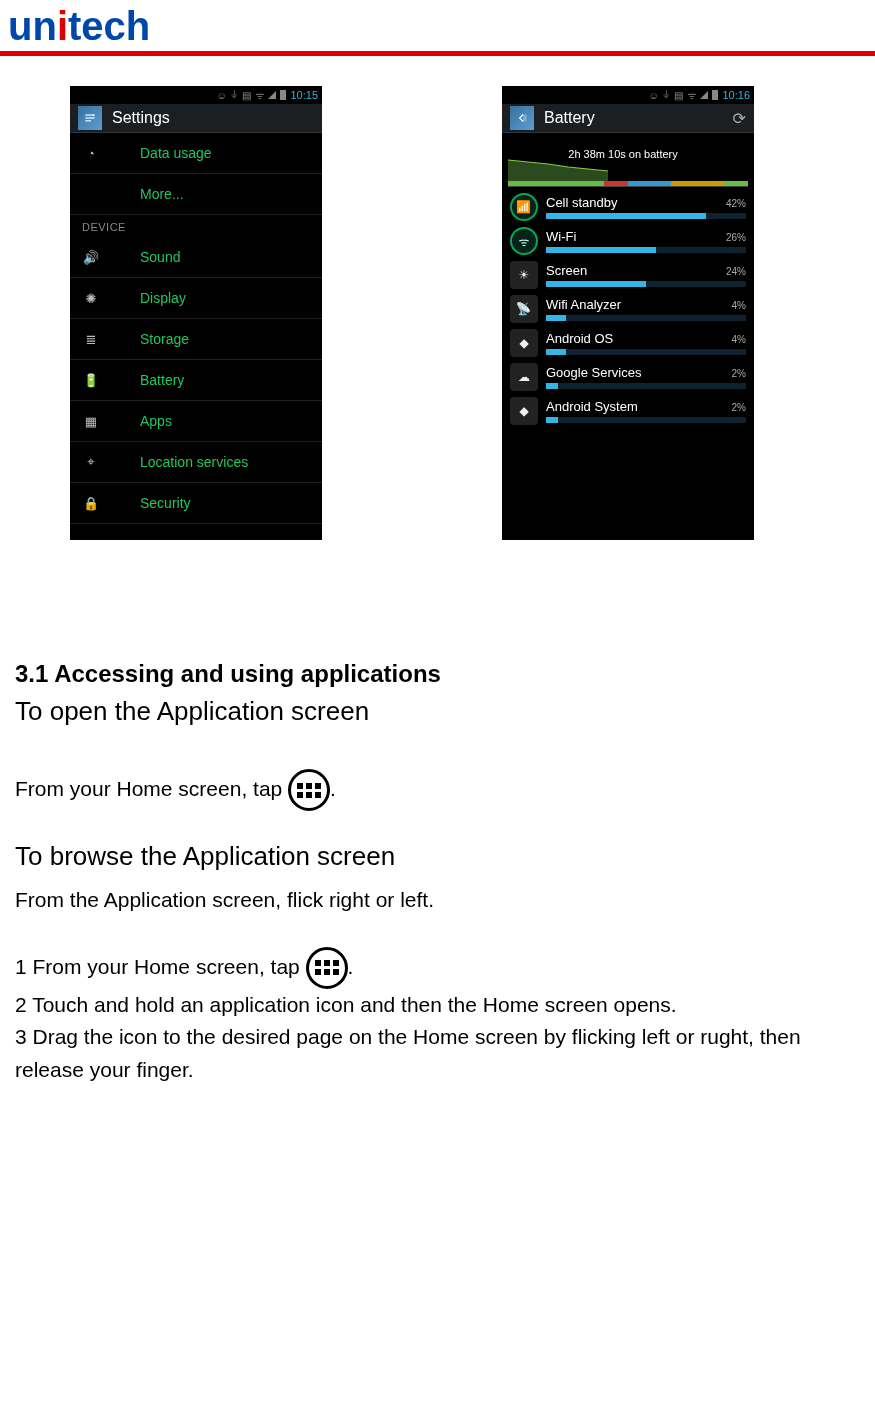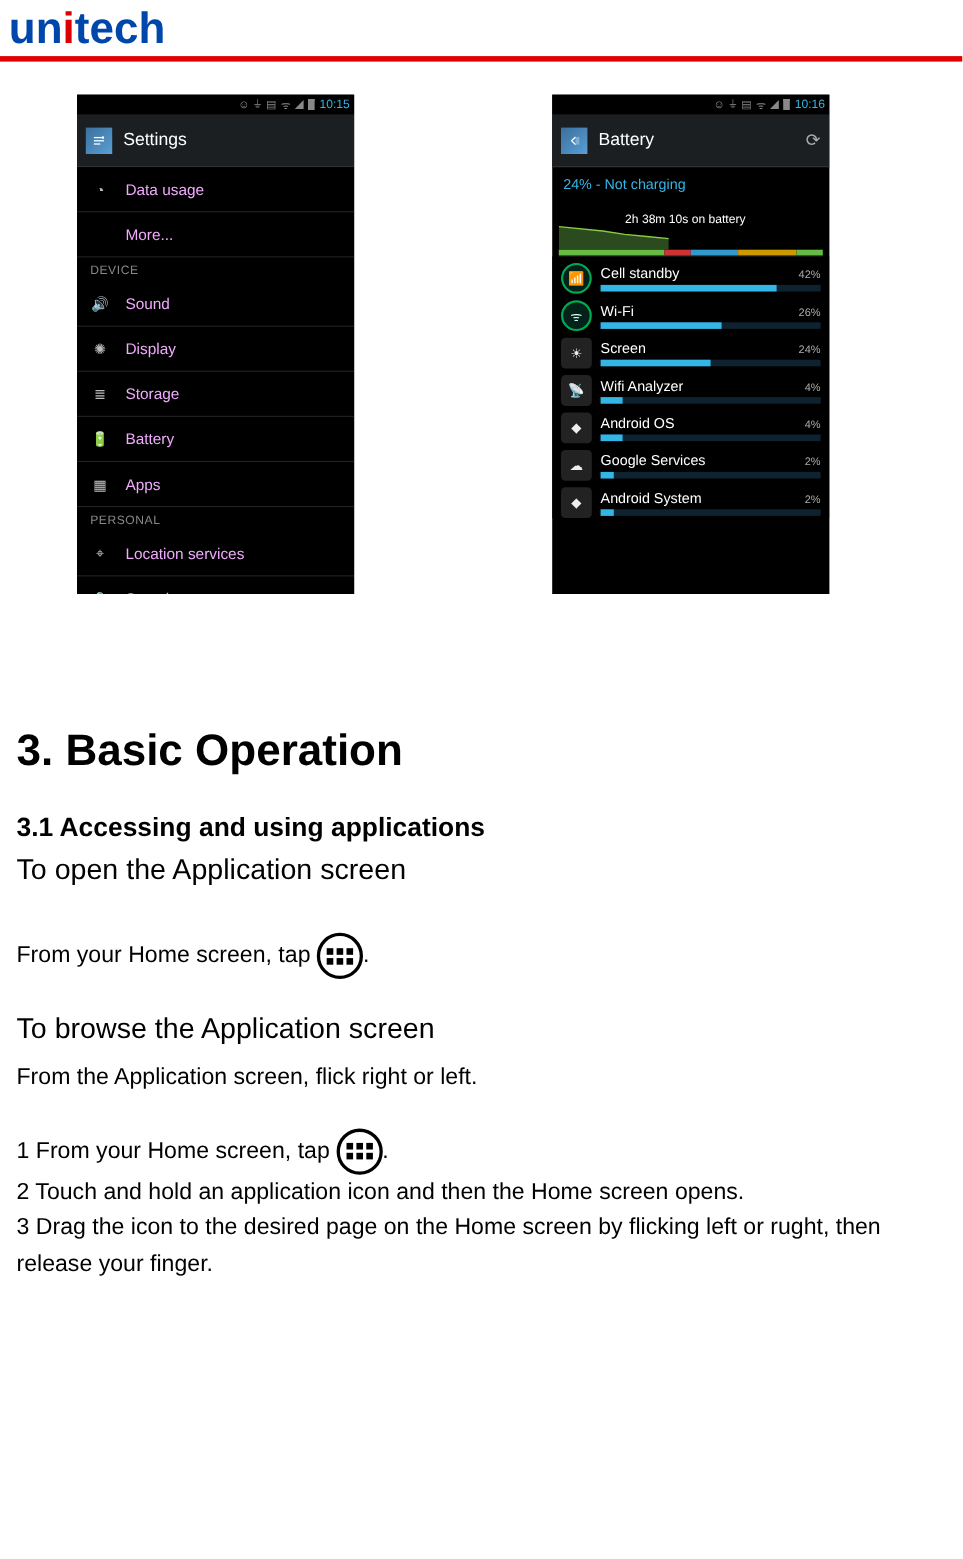--- a/index.html
+++ b/index.html
@@ -7,30 +7,30 @@
   .header { padding: 4px 8px 0 8px; }
   .logo { font-size: 40px; font-weight: bold; color: #0047ab; }
   .logo .dot { color: #d00; }
   .red-rule { height: 5px; background: #e00000; margin-top: 2px; }
   .shots { display: flex; gap: 180px; padding: 30px 0 0 70px; }
   .phone { width: 252px; height: 454px; background: #000; position: relative; font-family: "Segoe UI", Arial, sans-serif; overflow:hidden; }
   .statusbar { height: 18px; background: #000; color: #33b5e5; font-size: 11px; display: flex; justify-content: flex-end; align-items: center; gap: 4px; padding-right: 4px; }
   .statusbar .sig { width:0;height:0;border-left:8px solid transparent;border-bottom:8px solid #888; }
   .statusbar .batt-ic { width:6px;height:10px;background:#888;border-top:2px solid #888; position:relative; }
   .statusbar .icn { color:#888; font-size:10px; }
-  .appbar { height: 48px; background: #1b1f22; display: flex; align-items: center; gap: 10px; padding: 0 8px; border-bottom:1px solid #333; }
+  .appbar { height: 29px; background: #1b1f22; display: flex; align-items: center; gap: 10px; padding: 0 8px; border-bottom:1px solid #333; }
   .appbar .bk-ic { width: 24px; height: 24px; background: linear-gradient(135deg,#3a6f9b,#5a9fd6); display:flex;align-items:center;justify-content:center; }
   .appbar .bk-ic svg { width:14px;height:14px; }
   .appbar-title { color: #fff; font-size: 16px; flex:1; }
   .refresh-ic { color:#aaa; font-size:16px; }
   .list { background:#000; color:#eee; }
   .section-hdr { color:#888; font-size:11px; padding:6px 12px 4px 12px; letter-spacing:0.5px; }
   .row { display:flex; align-items:center; gap:14px; padding:12px 12px; border-bottom:1px solid #222; }
   .row .ic { width:18px; text-align:center; color:#bbb; font-size:13px; }
-  .row .lbl { color:#f0abfc; font-size:14px; }
+  .row .lbl { color:#22c55e; font-size:14px;margin-left:26px; }
   
   .batt-head { color:#33b5e5; font-size:13px; padding:8px 10px 4px 10px; }
   .chart { height:54px; position:relative; margin:0 6px; border-bottom:1px solid #444; }
   .chart-line { position:absolute; left:0;right:0;bottom:5px; height:42px; }
   .chart-caption { position:absolute; bottom:26px; left:0;right:10px; text-align:center; color:#fff; font-size:11px; }
   .chart-bars { position:absolute; left:0;right:0; bottom:0; height:5px; display:flex; }
   .chart-bars div { height:100%; }
   .use-row { display:flex; align-items:center; gap:8px; padding:6px 8px 0 8px; }
   .use-row .app-ic { width:28px;height:28px; background:#05221a; border-radius:50%; border:2px solid #0a5; display:flex;align-items:center;justify-content:center; font-size:12px; color:#cfe;}
   .use-row .app-ic.plain { background:#222; border:none; border-radius:4px; color:#eee;}
@@ -104,21 +104,20 @@
           <span class="lbl">Storage</span>
         </div>
       <div class="row">
           <span class="ic">🔋</span>
           <span class="lbl">Battery</span>
         </div>
       <div class="row">
           <span class="ic">▦</span>
           <span class="lbl">Apps</span>
         </div>
-      <div class="section-hdr">PERSONAL</div>
       <div class="row">
           <span class="ic">⌖</span>
           <span class="lbl">Location services</span>
         </div>
       <div class="row">
           <span class="ic">🔒</span>
           <span class="lbl">Security</span>
         </div>
 
     </div>
@@ -137,21 +136,20 @@
     <div class="appbar">
       <div class="bk-ic">
         <svg viewBox="0 0 24 24">
             <path d="M14 6l-6 6 6 6" stroke="#fff" stroke-width="2" fill="none"></path>
             <rect x="14" y="6" width="6" height="12" fill="#fff" opacity="0.3"></rect>
           </svg>
       </div>
       <div class="appbar-title">Battery</div>
       <span class="refresh-ic">⟳</span>
     </div>
-    <div class="batt-head">24% - Not charging</div>
     <div class="chart">
       <svg class="chart-line" preserveAspectRatio="none" viewBox="0 0 100 42">
         <path d="M0 21 L40 25 L60 28 L80 30 L100 32 L100 42 L0 42 Z" fill="#2b4b1e"></path>
         <path d="M0 21 L40 25 L60 28 L80 30 L100 32" stroke="#8c4" stroke-width="1.2" fill="none"></path>
       </svg>
       <div class="chart-caption">2h 38m 10s on battery</div>
       <div class="chart-bars">
         <div style="background:#6b4;width:40%"></div>
         <div style="background:#c33;width:10%"></div>
         <div style="background:#39c;width:18%"></div>
@@ -243,21 +241,20 @@
               <div class="use-bar-fill" style="width:6%"></div>
             </div>
           </div>
         </div>
       </div>
   </div>
 
 </div>
 
 <div class="below">
-  <h1>3. Basic Operation</h1>
   <h2>3.1 Accessing and using applications</h2>
   <h3>To open the Application screen</h3>
   <div class="gap"></div>
   <p class="para">
     <span>From your Home screen, tap</span>
     <span class="apps-ic">
         <span class="dots">
           <span></span>
           <span></span>
           <span></span>

